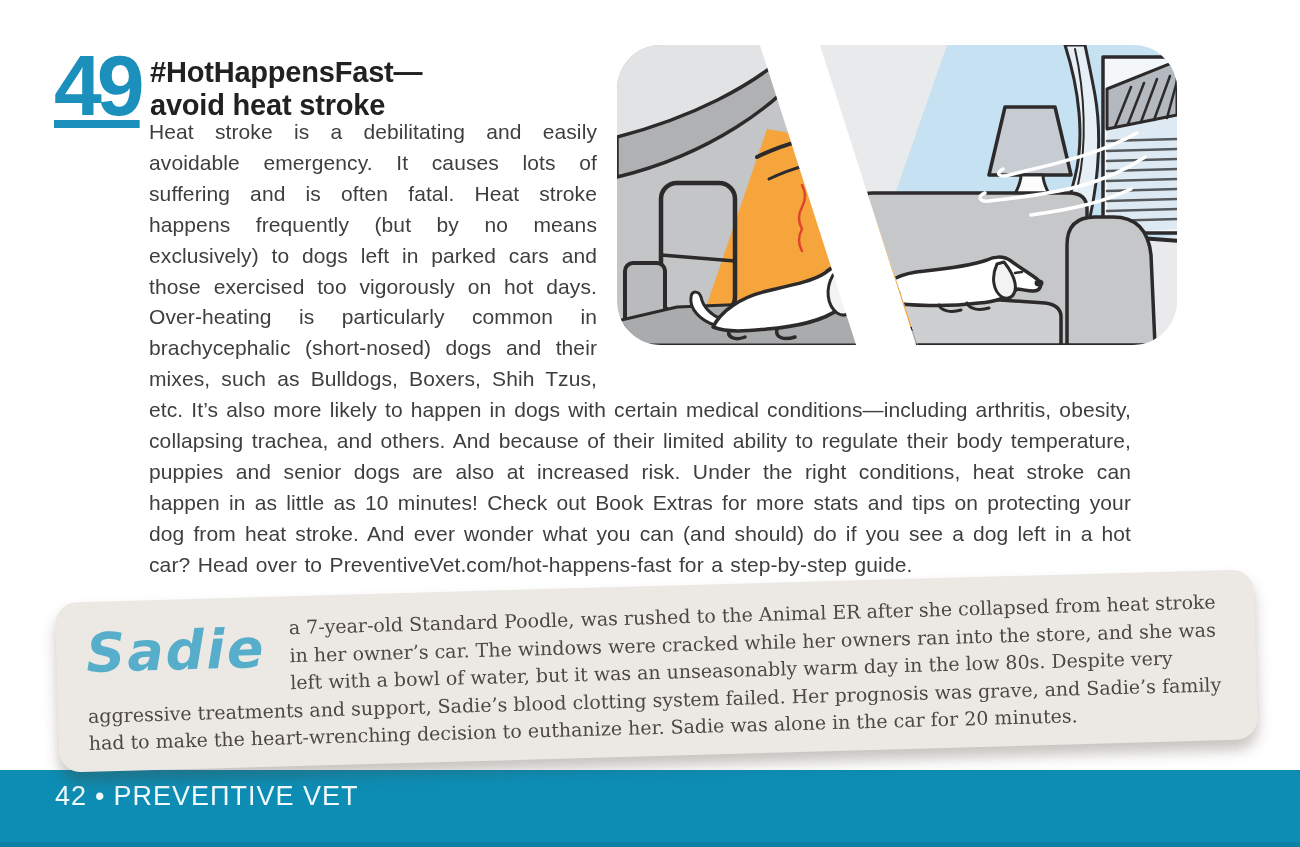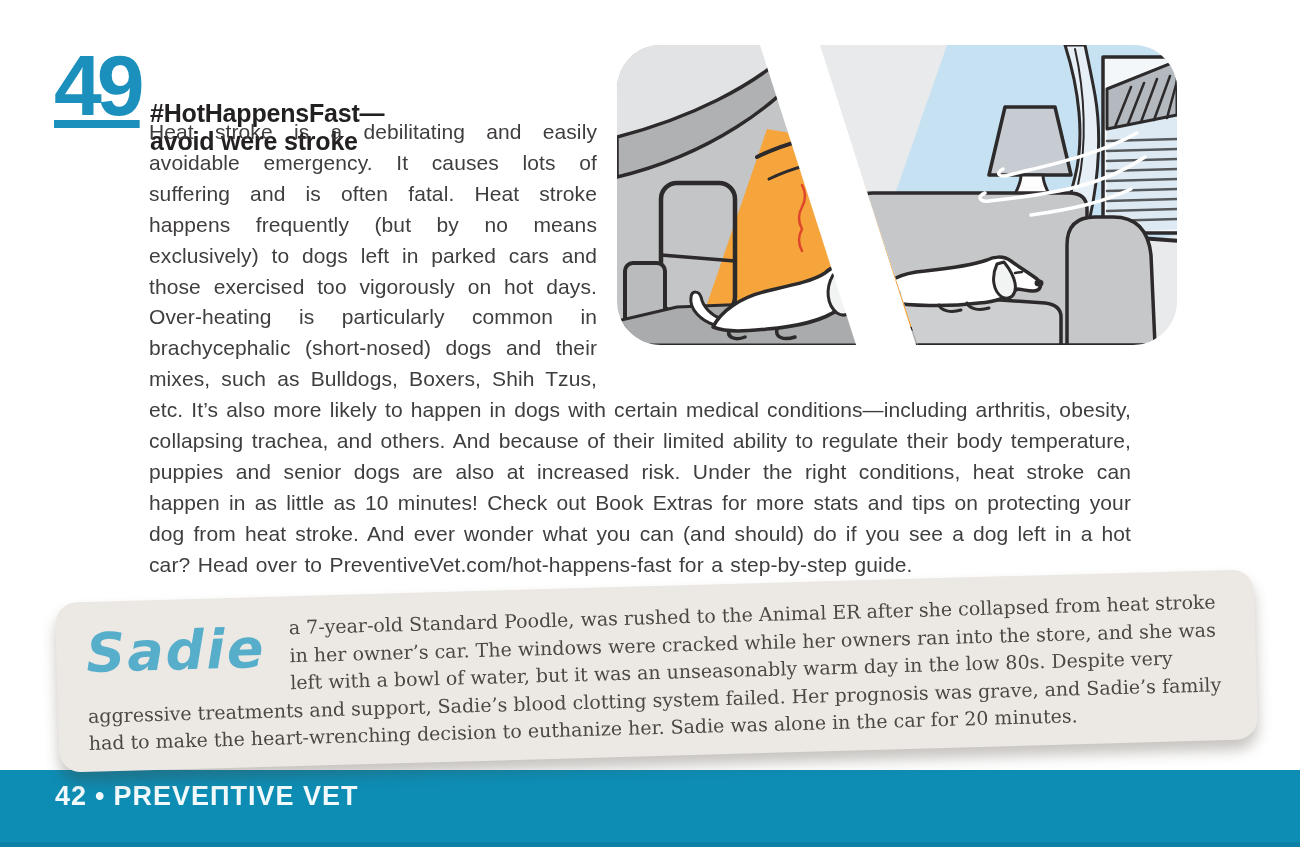--- a/index.html
+++ b/index.html
@@ -7,22 +7,22 @@
     width:1300px;height:847px;position:relative;overflow:hidden;
     background:#ffffff;font-family:"Liberation Sans",sans-serif;
   }
   .tip-number{
     position:absolute;left:54px;top:42px;
     font-size:86px;font-weight:bold;color:#1B90BC;
     letter-spacing:-5px;line-height:1;text-decoration:underline;
   }
   .headline{
     position:absolute;left:150px;top:56px;width:480px;
-    font-size:25px;font-weight:bold;color:#232021;
-    line-height:1.13;letter-spacing:-0.2px;margin-top:43px;
+    font-size:29px;font-weight:bold;color:#232021;
+    line-height:1.13;letter-spacing:-0.2px;
   }
   .body-copy{
     position:absolute;left:149px;top:117px;width:982px;
     font-size:21px;line-height:30.9px;color:#403D3E;
     text-align:justify;letter-spacing:0.1px;word-spacing:1.5px;
   }
   .illus-spacer{float:right;width:534px;height:248px;}
   .illustration{
     position:absolute;left:617px;top:45px;width:560px;height:300px;
     border-radius:44px;overflow:hidden;background:#E9EAEB;z-index:2;
@@ -45,32 +45,32 @@
     font-family:"DejaVu Serif","Liberation Serif",serif;
     font-size:19px;line-height:1.45;color:#4C4742;
   }
   .footer-band{
     position:absolute;left:0;top:770px;width:1300px;height:77px;
     background:#0E8DB4;z-index:1;
     box-shadow:inset 0 -5px 0 rgba(0,40,60,0.12);
   }
   .footer-text{
     position:absolute;left:55px;top:11px;
-    font-size:27px;font-weight:bold;color:#F2FAFC;letter-spacing:1px;
+    font-size:27px;font-weight:normal;color:#F2FAFC;letter-spacing:1px;
   }
   .footer-text .sep{margin:0 8px;}
 </style>
 </head>
 <body>
 
 <div class="tip-number">49</div>
 
 <div class="headline">
   <span style="display:block">#HotHappensFast—</span>
-  <span style="display:block">avoid were stroke</span>
+  <span style="display:block">avoid heat stroke</span>
 </div>
 
 <div class="body-copy">
   <div class="illus-spacer"></div>
   <span>Heat stroke is a debilitating and easily avoidable emergency. It causes lots of suffering and is often fatal. Heat stroke happens frequently (but by no means exclusively) to dogs left in parked cars and those exercised too vigorously on hot days. Over-heating is particularly common in brachycephalic (short-nosed) dogs and their mixes, such as Bulldogs, Boxers, Shih Tzus, etc. It’s also more likely to happen in dogs with certain medical conditions—including arthritis, obesity, collapsing trachea, and others. And because of their limited ability to regulate their body temperature, puppies and senior dogs are also at increased risk. Under the right conditions, heat stroke can happen in as little as 10 minutes! Check out Book Extras for more stats and tips on protecting your dog from heat stroke. And ever wonder what you can (and should) do if you see a dog left in a hot car? Head over to PreventiveVet.com/hot-happens-fast for a step-by-step guide.</span>
 </div>
 
 <div class="illustration" title="Two-panel cartoon: a panting dog overheating inside a hot parked car (left, orange heat waves) versus a dog resting comfortably on a couch in a cool air-conditioned room (right, blue cool air)">
   <svg width="560" height="300" viewBox="0 0 560 300" xmlns="http://www.w3.org/2000/svg">
     <defs>

